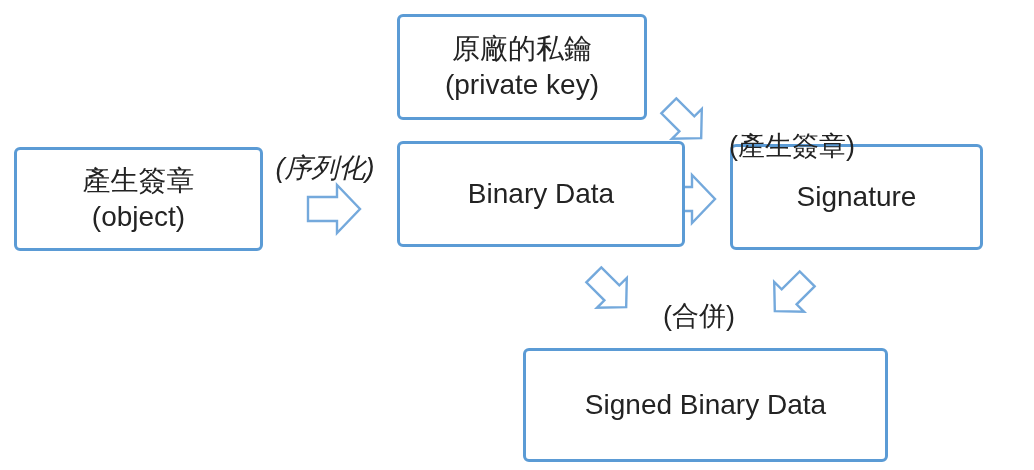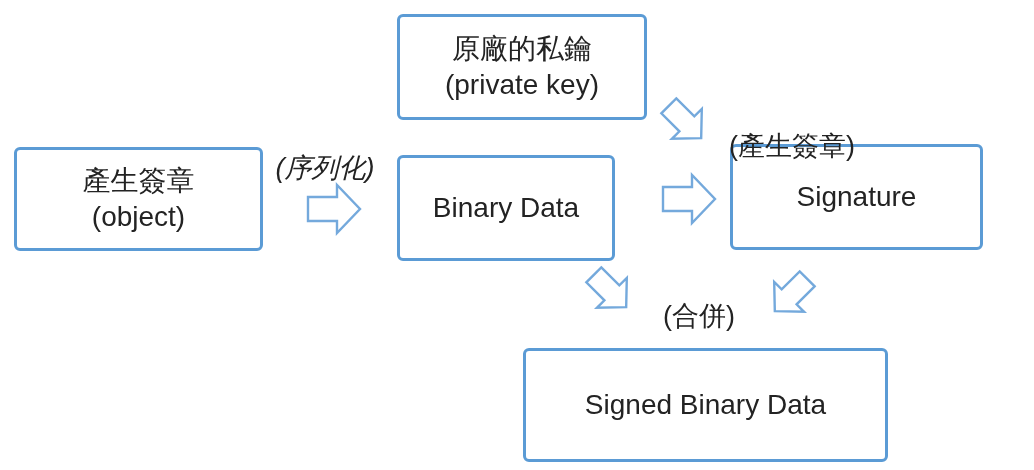--- a/index.html
+++ b/index.html
@@ -46,21 +46,21 @@
     align-items: center;
     justify-content: center;
     color: var(--text);
     font-size: 28px;
     line-height: 36px;
     text-align: center;
     white-space: nowrap;
   }
   .node-private-key { left: 397px; top: 14px;  width: 250px; height: 106px; }
   .node-object      { left: 14px;  top: 147px; width: 249px; height: 104px; }
-  .node-binary      { left: 397px; top: 155px; width: 218px; height: 106px; align-items: center; }
+  .node-binary      { left: 397px; top: 141px; width: 288px; height: 106px; align-items: center; }
   .node-signature   { left: 730px; top: 144px; width: 253px; height: 106px; text-align: right; }
   .node-signed      { left: 523px; top: 348px; width: 365px; height: 114px; align-items: center; }
   .flow-label {
     position: absolute;
     transform: translate(-50%, -50%);
     color: var(--text);
     font-size: 27px;
     line-height: 30px;
     white-space: nowrap;
   }

